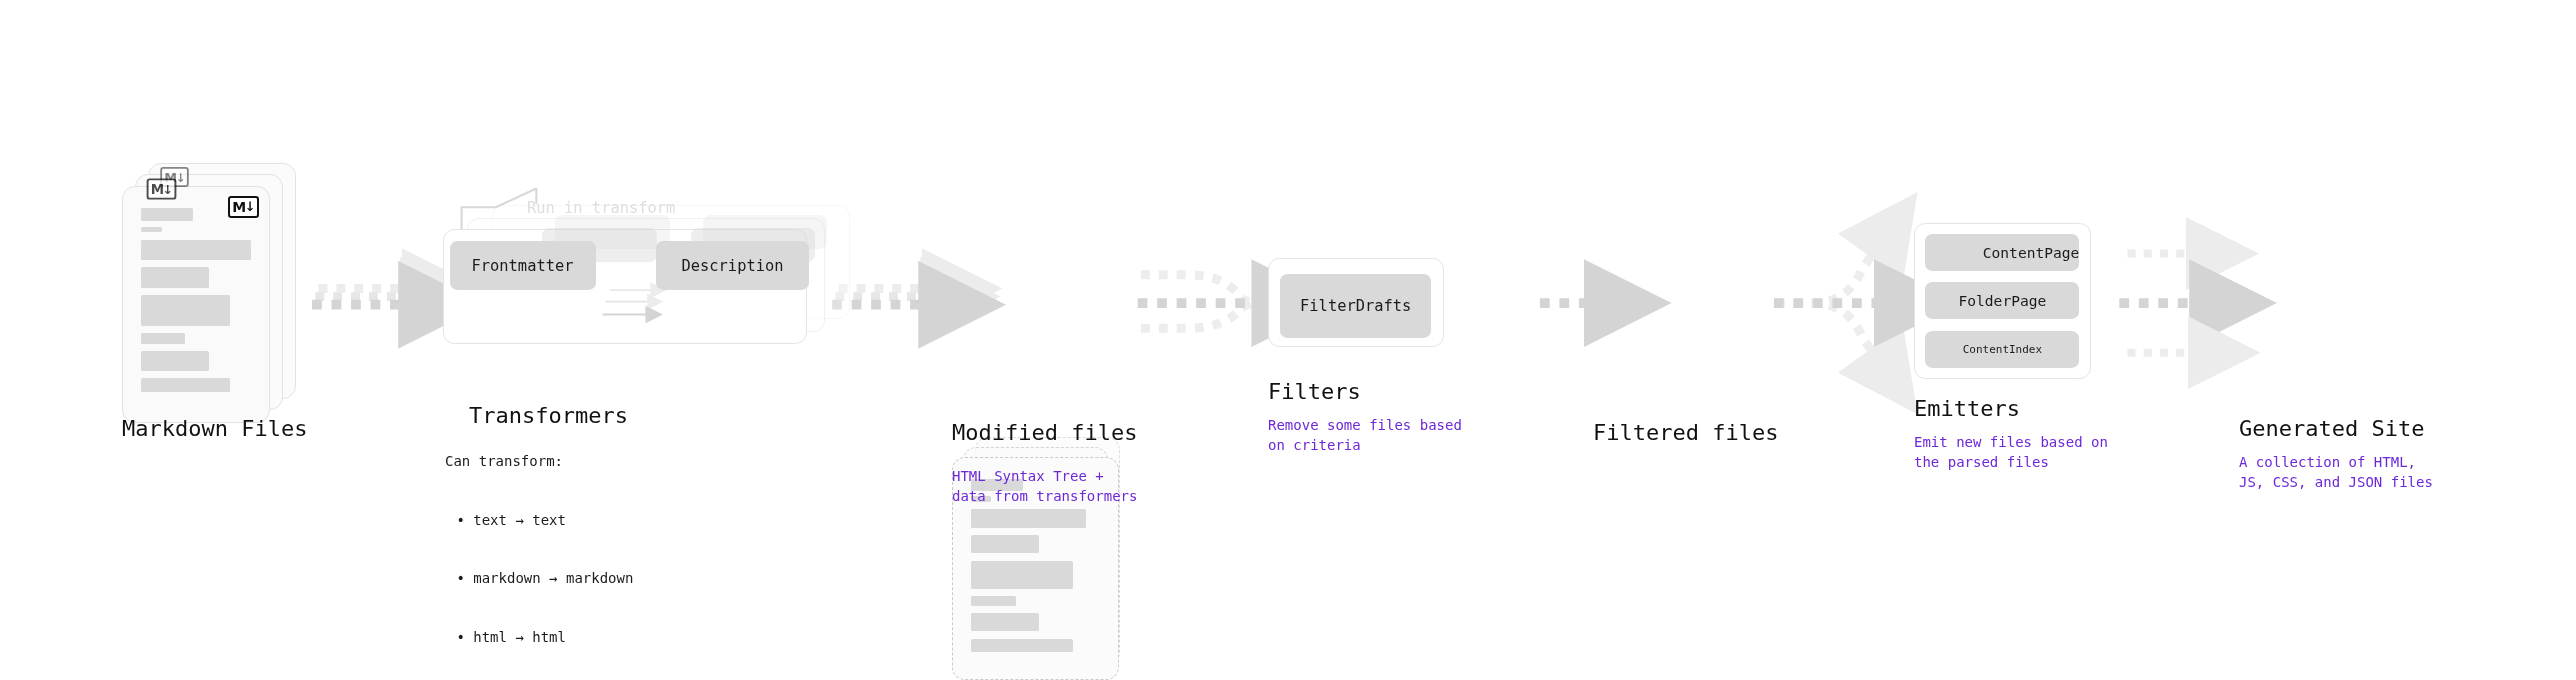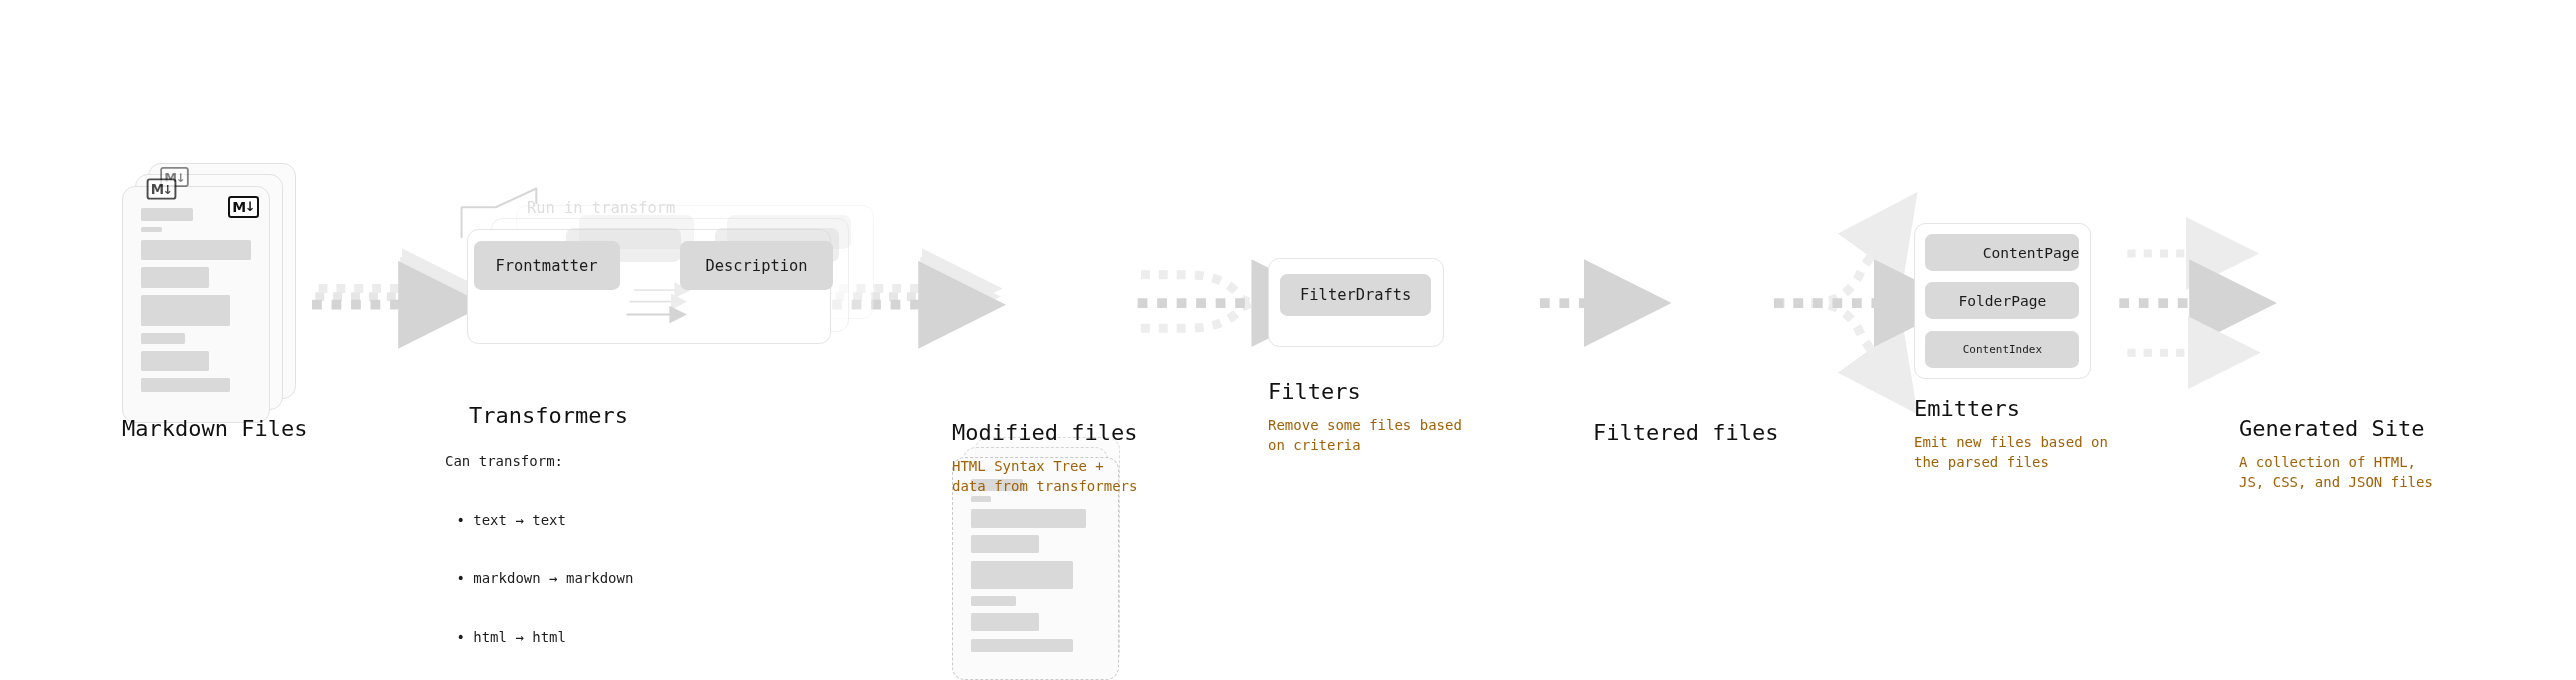--- a/index.html
+++ b/index.html
@@ -115,21 +115,21 @@
   .title {
     position: absolute;
     font-size: 22px;
     color: #111111;
     white-space: nowrap;
     letter-spacing: 0px;
   }
   .subtitle {
     position: absolute;
     font-size: 14px;
-    color: #a16207;
+    color: #6d28d9;
     line-height: 19.5px;
     white-space: pre;
   }
   .caption-note {
     position: absolute;
     font-size: 15.4px;
     color: #dedede;
     white-space: nowrap;
   }
   .bullets {
@@ -220,21 +220,21 @@
       <span class="md-m">M</span>
         <span class="md-arrow">↓</span>
     </div>
     <div class="badge badge-md" style="left:106px; top:32.5px;">
       <span class="md-m">M</span>
       <span class="md-arrow">↓</span>
     </div>
   </div>
   <div class="title" style="left:122px; top:416px;">Markdown Files</div>
 
-  <div class="node" style="left:467px; top:195px; width:423px; height:179px;padding-left:24px;">
+  <div class="node" style="left:443px; top:195px; width:423px; height:179px;padding-left:24px;">
 
     <div class="panel ghost2" style="left:49px; top:9.8px; width:358px; height:114px;"></div>
     <div class="panel ghost1" style="left:24.4px; top:23px; width:358px; height:114px;"></div>
     <div class="panel" style="left:0px; top:34px; width:364px; height:115px; background:#ffffff;"></div>
 
     <div class="chip ghost2" style="left:112px; top:19.5px; width:115px; height:34px;"></div>
     <div class="chip ghost2" style="left:260px; top:19.5px; width:124px; height:34px;"></div>
     <div class="chip ghost1" style="left:99px; top:32.5px; width:115px; height:34px;"></div>
     <div class="chip ghost1" style="left:248px; top:32.5px; width:124px; height:34px;"></div>
 
@@ -272,26 +272,26 @@
         <div class="sk" style="width:89%; height:18.7px; margin-top:5.7px;"></div>
         <div class="sk" style="width:53%; height:18px;"></div>
         <div class="sk" style="width:79%; height:28.4px;"></div>
         <div class="sk" style="width:35%; height:9.8px;"></div>
         <div class="sk" style="width:53%; height:18px;"></div>
         <div class="sk" style="width:79%; height:13px;"></div>
       </div>
     </div>
   </div>
   <div class="title" style="left:952px; top:420px;">Modified files</div>
-  <div class="subtitle" style="left:952px; top:457px;">HTML Syntax Tree +
+  <div class="subtitle" style="left:952px; top:467px;">HTML Syntax Tree +
 data from transformers</div>
 
   <div class="node" style="left:1268px; top:258px; width:179px; height:89px;">
     <div class="panel" style="left:0px; top:0px; width:176px; height:89px;"></div>
-    <div class="chip" style="left:12.2px; top:16.3px; width:151px; height:42px;">
+    <div class="chip" style="left:12.2px; top:16.3px; width:151px; height:64px;">
       <span>FilterDrafts</span>
     </div>
   </div>
   <div class="title" style="left:1268px; top:379px;">Filters</div>
   <div class="subtitle" style="left:1268px; top:416px;">Remove some files based
 on criteria</div>
 
   <div class="title" style="left:1593px; top:420px;">Filtered files</div>
 
   <div class="node" style="left:1914px; top:223px; width:187px; height:163px;">

